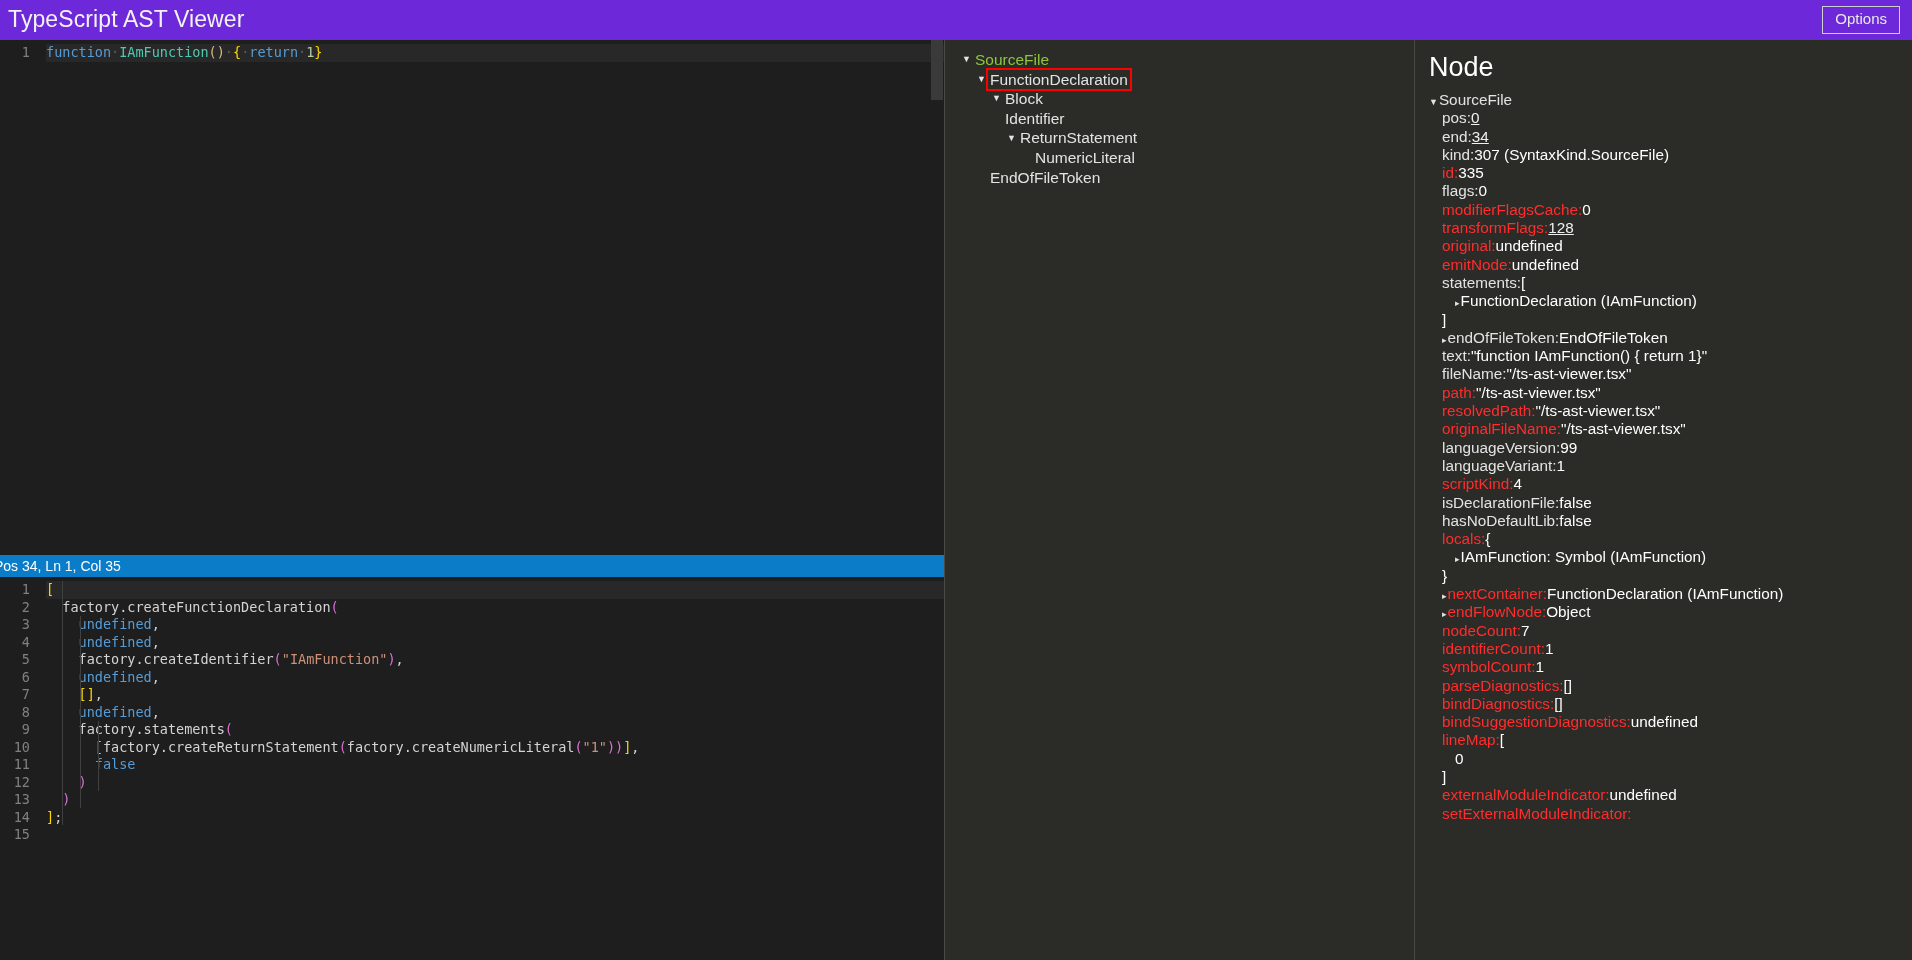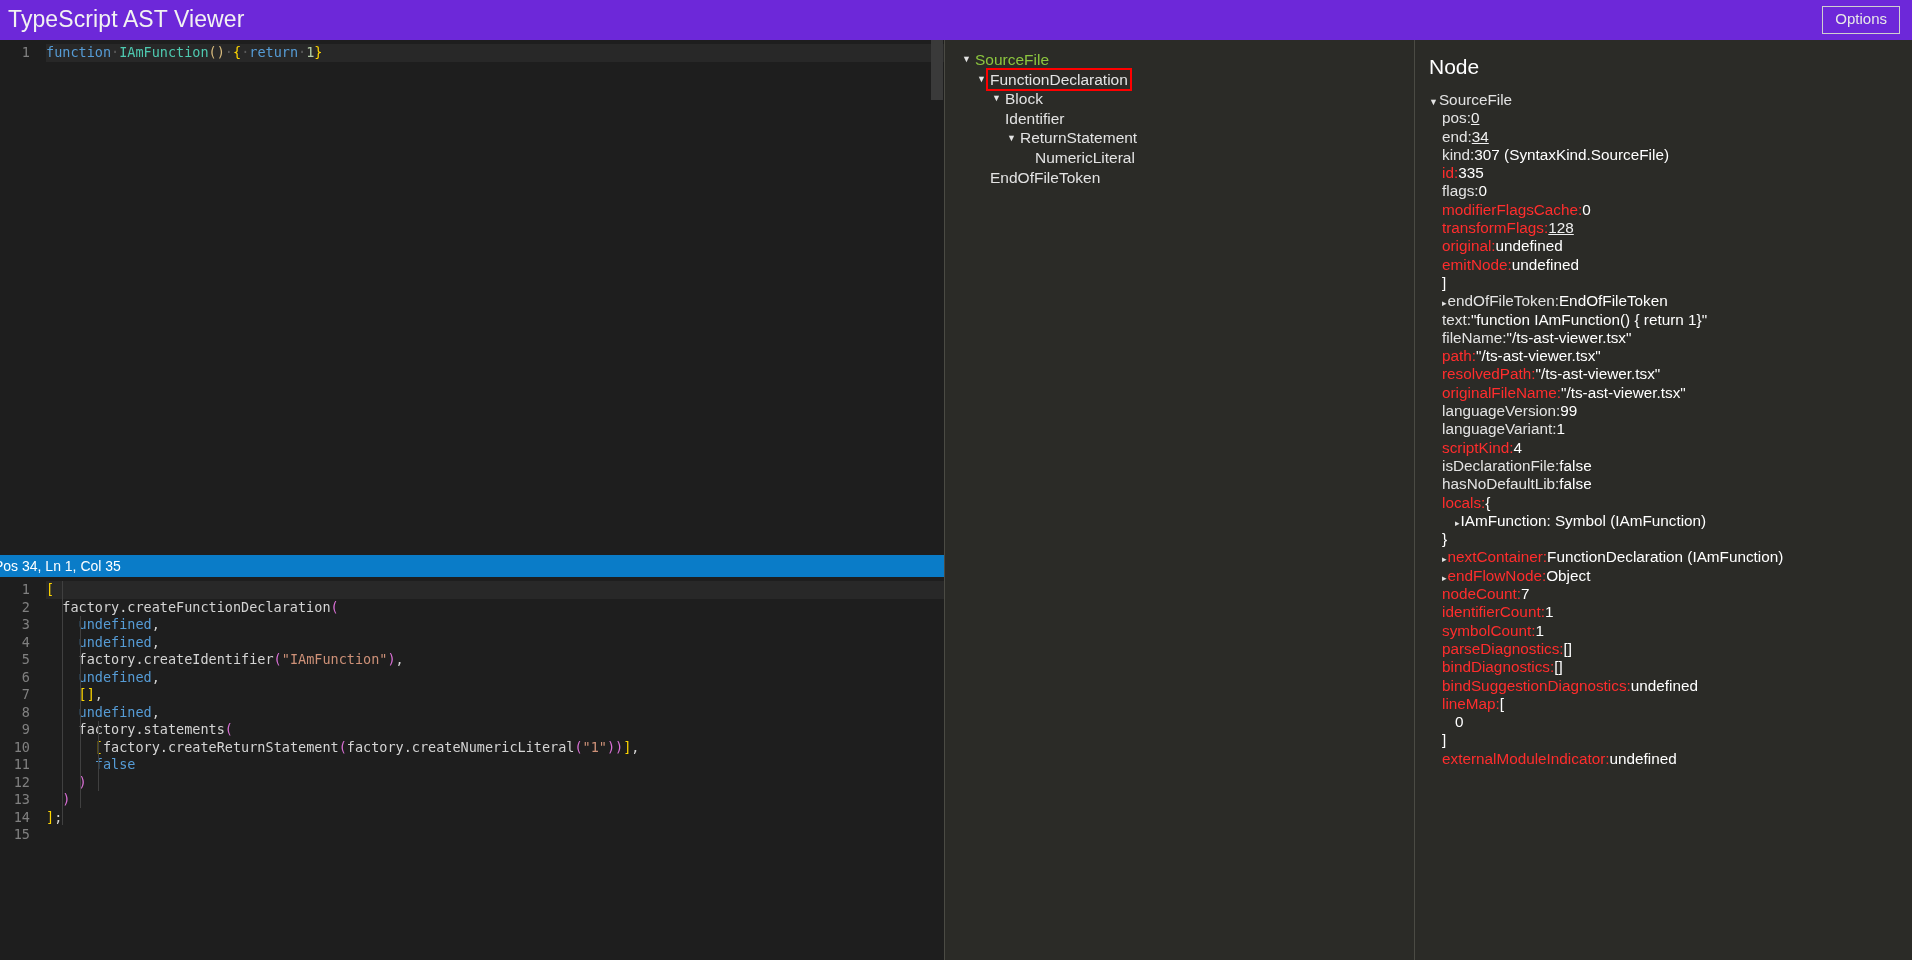--- a/index.html
+++ b/index.html
@@ -126,21 +126,21 @@
 
   
   .node-panel {
     padding: 8px 0 0 14px;
     color: #e3e3e3;
     font-family: "Liberation Sans", sans-serif;
     font-size: 15.3px;
     line-height: 18.3px;
   }
   .node-title {
-    font-size: 21px; line-height: 32px; color: #ffffff; font-weight: 400;
+    font-size: 27px; line-height: 32px; color: #ffffff; font-weight: 400;
     margin: 3px 0 8px 0;
   }
   .prop { white-space: nowrap; height: 18.3px; }
   .k-norm { color: #e3e3e3; }
   .k-red  { color: #ff2d2d; }
   .v      { color: #ffffff; }
   .v-u    { color: #f0f0f0; text-decoration: underline; }
   .ind1 { padding-left: 13px; }
   .inline-caret { display: inline-block; font-size: 9px; margin-right: 1px; }
 </style>
@@ -259,20 +259,22 @@
         <div id="node-props">
             <div class="prop ind1" style="padding-left: 13px;"><span class="k-norm">pos:</span><span class="v-u">0</span></div>
             <div class="prop ind1" style="padding-left: 13px;"><span class="k-norm">end:</span><span class="v-u">34</span></div>
             <div class="prop ind1" style="padding-left: 13px;"><span class="k-norm">kind:</span><span class="v">307 (SyntaxKind.SourceFile)</span></div>
             <div class="prop ind1" style="padding-left: 13px;"><span class="k-red">id:</span><span class="v">335</span></div>
             <div class="prop ind1" style="padding-left: 13px;"><span class="k-norm">flags:</span><span class="v">0</span></div>
             <div class="prop ind1" style="padding-left: 13px;"><span class="k-red">modifierFlagsCache:</span><span class="v">0</span></div>
             <div class="prop ind1" style="padding-left: 13px;"><span class="k-red">transformFlags:</span><span class="v-u">128</span></div>
             <div class="prop ind1" style="padding-left: 13px;"><span class="k-red">original:</span><span class="v">undefined</span></div>
             <div class="prop ind1" style="padding-left: 13px;"><span class="k-red">emitNode:</span><span class="v">undefined</span></div>
+            <div class="prop ind1" style="padding-left: 13px;"><span class="k-norm">statements:</span><span class="v">[</span></div>
+            <div class="prop ind1" style="padding-left: 26px;"><span class="inline-caret">▸</span><span class="v">FunctionDeclaration (IAmFunction)</span></div>
             <div class="prop ind1" style="padding-left: 13px;"><span class="v">]</span></div>
             <div class="prop ind1" style="padding-left: 13px;"><span class="inline-caret">▸</span><span class="k-norm">endOfFileToken:</span><span class="v">EndOfFileToken</span></div>
             <div class="prop ind1" style="padding-left: 13px;"><span class="k-norm">text:</span><span class="v">"function IAmFunction() { return 1}"</span></div>
             <div class="prop ind1" style="padding-left: 13px;"><span class="k-norm">fileName:</span><span class="v">"/ts-ast-viewer.tsx"</span></div>
             <div class="prop ind1" style="padding-left: 13px;"><span class="k-red">path:</span><span class="v">"/ts-ast-viewer.tsx"</span></div>
             <div class="prop ind1" style="padding-left: 13px;"><span class="k-red">resolvedPath:</span><span class="v">"/ts-ast-viewer.tsx"</span></div>
             <div class="prop ind1" style="padding-left: 13px;"><span class="k-red">originalFileName:</span><span class="v">"/ts-ast-viewer.tsx"</span></div>
             <div class="prop ind1" style="padding-left: 13px;"><span class="k-norm">languageVersion:</span><span class="v">99</span></div>
             <div class="prop ind1" style="padding-left: 13px;"><span class="k-norm">languageVariant:</span><span class="v">1</span></div>
             <div class="prop ind1" style="padding-left: 13px;"><span class="k-red">scriptKind:</span><span class="v">4</span></div>
@@ -286,18 +288,19 @@
             <div class="prop ind1" style="padding-left: 13px;"><span class="k-red">nodeCount:</span><span class="v">7</span></div>
             <div class="prop ind1" style="padding-left: 13px;"><span class="k-red">identifierCount:</span><span class="v">1</span></div>
             <div class="prop ind1" style="padding-left: 13px;"><span class="k-red">symbolCount:</span><span class="v">1</span></div>
             <div class="prop ind1" style="padding-left: 13px;"><span class="k-red">parseDiagnostics:</span><span class="v">[]</span></div>
             <div class="prop ind1" style="padding-left: 13px;"><span class="k-red">bindDiagnostics:</span><span class="v">[]</span></div>
             <div class="prop ind1" style="padding-left: 13px;"><span class="k-red">bindSuggestionDiagnostics:</span><span class="v">undefined</span></div>
             <div class="prop ind1" style="padding-left: 13px;"><span class="k-red">lineMap:</span><span class="v">[</span></div>
             <div class="prop ind1" style="padding-left: 26px;"><span class="v">0</span></div>
             <div class="prop ind1" style="padding-left: 13px;"><span class="v">]</span></div>
             <div class="prop ind1" style="padding-left: 13px;"><span class="k-red">externalModuleIndicator:</span><span class="v">undefined</span></div>
+            <div class="prop ind1" style="padding-left: 13px;"><span class="k-red">setExternalModuleIndicator:</span></div>
           </div>
       </div>
     </div>
 
   </div>
 </div>
 
 </body></html>

